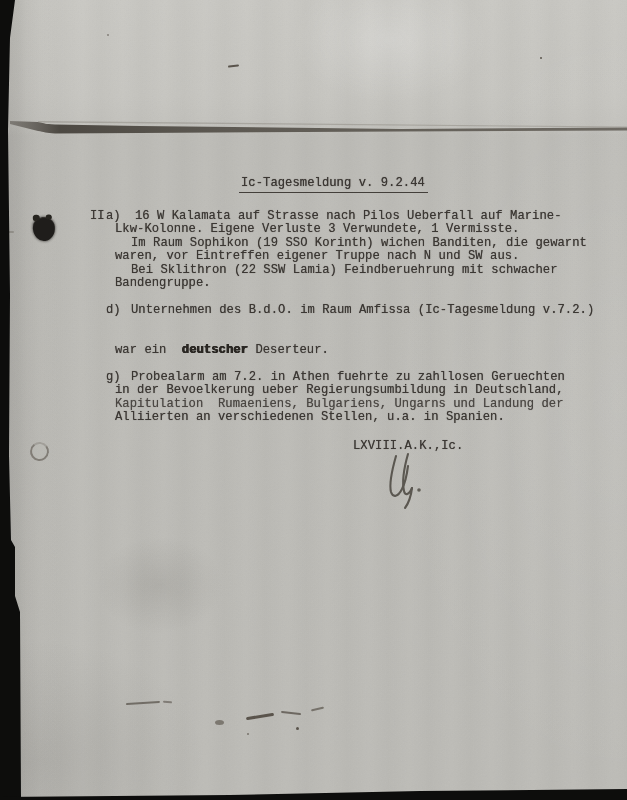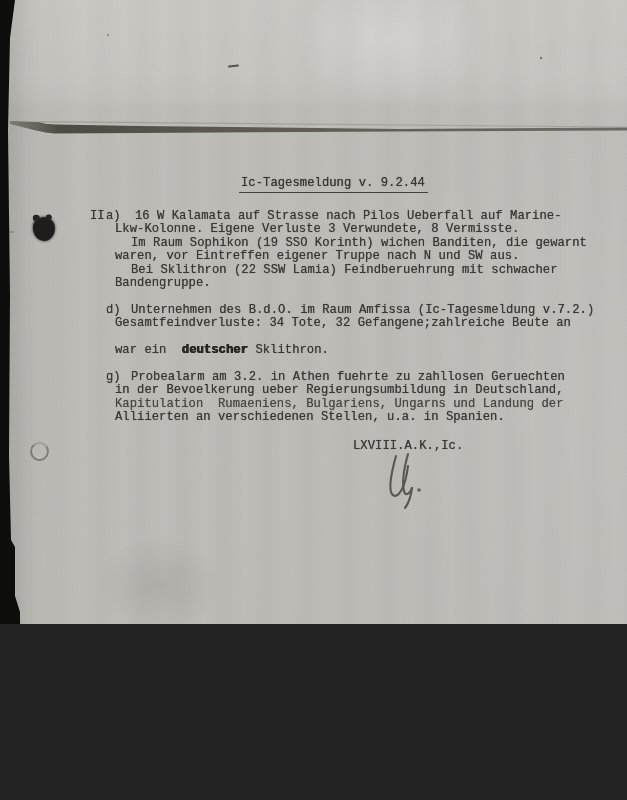--- a/index.html
+++ b/index.html
@@ -1,18 +1,18 @@
 <!DOCTYPE html>
 <html><head>
 <meta charset="utf-8">
 <style>
   html,body{margin:0;padding:0;background:#222;}
   .scan{
     position:relative;
-    width:627px;height:624px;
+    width:627px;height:800px;
     overflow:hidden;
     background:#5eead4;
     font-family:"Liberation Mono","DejaVu Sans Mono",monospace;
   }
   
   .shade{position:absolute;inset:0;pointer-events:none;}
   .shade-top{
     background:linear-gradient(to bottom, #c9c8c3 0%, #c6c5c0 12%, #c2c1bc 15.8%, #bdbcb7 17%, #bcbbb6 100%);
   }
   .shade-spots{
@@ -120,33 +120,32 @@
     </defs>
     <path d="M10,121 L38,122 C46,123.5 44,124 55,124.5 L140,126 L400,129 L627,127.5 L627,130.5 L400,131.5 L140,133 L55,133.5 C46,133 44,132 38,131 L10,124 Z" fill="url(#foldg)"></path>
     <path d="M38,121 L627,126.5 L627,127.5 L38,122.5 Z" fill="#8d8982" opacity="0.5"></path>
   </svg>
 
   <div class="tl title" style="left:241px;top:177px">Ic-Tagesmeldung v. 9.2.44</div>
 
   <div class="tl" style="left:90px;top:210px">II</div>
   <div class="tl" style="left:106px;top:210px">a)</div>
   <div class="tl" style="left:135px;top:210px">16 W Kalamata auf Strasse nach Pilos Ueberfall auf Marine-</div>
-  <div class="tl" style="left:115px;top:223.4px">Lkw-Kolonne. Eigene Verluste 3 Verwundete, 8 Vermisste.</div>
+  <div class="tl" style="left:115px;top:223.4px">Lkw-Kolonne. Eigene Verluste 3 Verwundete, 1 Vermisste.</div>
   <div class="tl" style="left:131px;top:236.8px">Im Raum Sophikon (19 SSO Korinth) wichen Banditen, die gewarnt</div>
   <div class="tl" style="left:115px;top:250.2px">waren, vor Eintreffen eigener Truppe nach N und SW aus.</div>
   <div class="tl" style="left:131px;top:263.6px">Bei Sklithron (22 SSW Lamia) Feindberuehrung mit schwacher</div>
   <div class="tl" style="left:115px;top:277px">Bandengruppe.</div>
 
   <div class="tl" style="left:106px;top:304px">d)</div>
   <div class="tl" style="left:131px;top:304px">Unternehmen des B.d.O. im Raum Amfissa (Ic-Tagesmeldung v.7.2.)</div>
-  <div class="tl" style="left:115px;top:317.4px">Gesamtfeindverluste: 34 Tote, 32 Gefangene;zahlreiche Beute an</div>
-  <div class="tl" style="left:115px;top:344.2px"><span>war ein </span><span class="overstrike">deutscher</span><span> Sklithron.</span></div>
+  <div class="tl" style="left:115px;top:344.2px"><span>war ein </span><span class="overstrike">deutscher</span><span> Deserteur.</span></div>
 
   <div class="tl" style="left:106px;top:371px">g)</div>
-  <div class="tl" style="left:131px;top:371px">Probealarm am 3.2. in Athen fuehrte zu zahllosen Geruechten</div>
+  <div class="tl" style="left:131px;top:371px">Probealarm am 7.2. in Athen fuehrte zu zahllosen Geruechten</div>
   <div class="tl" style="left:115px;top:384.4px">in der Bevoelkerung ueber Regierungsumbildung in Deutschland,</div>
   <div class="tl" style="left:115px;top:411.2px">Alliierten an verschiedenen Stellen, u.a. in Spanien.</div>
   <div class="tl" style="left:115px;top:397.8px;opacity:.88">Kapitulation  Rumaeniens, Bulgariens, Ungarns und Landung der</div>
 
   <div class="tl" style="left:353px;top:440px">LXVIII.A.K.,Ic.</div>
 
   <svg class="mark" style="left:378px;top:448px" width="60" height="70" aria-hidden="true">
     <g fill="none" stroke="#4a463f" stroke-width="2.1" stroke-linecap="round" opacity="0.85">
       <path d="M18,8 C14,22 11,36 13,44 C15,50 20,49 24,41 C27,35 29,26 30,18"></path>
       <path d="M30,6 C26,20 24,34 26,43 C27,48 31,47 34,40"></path>

